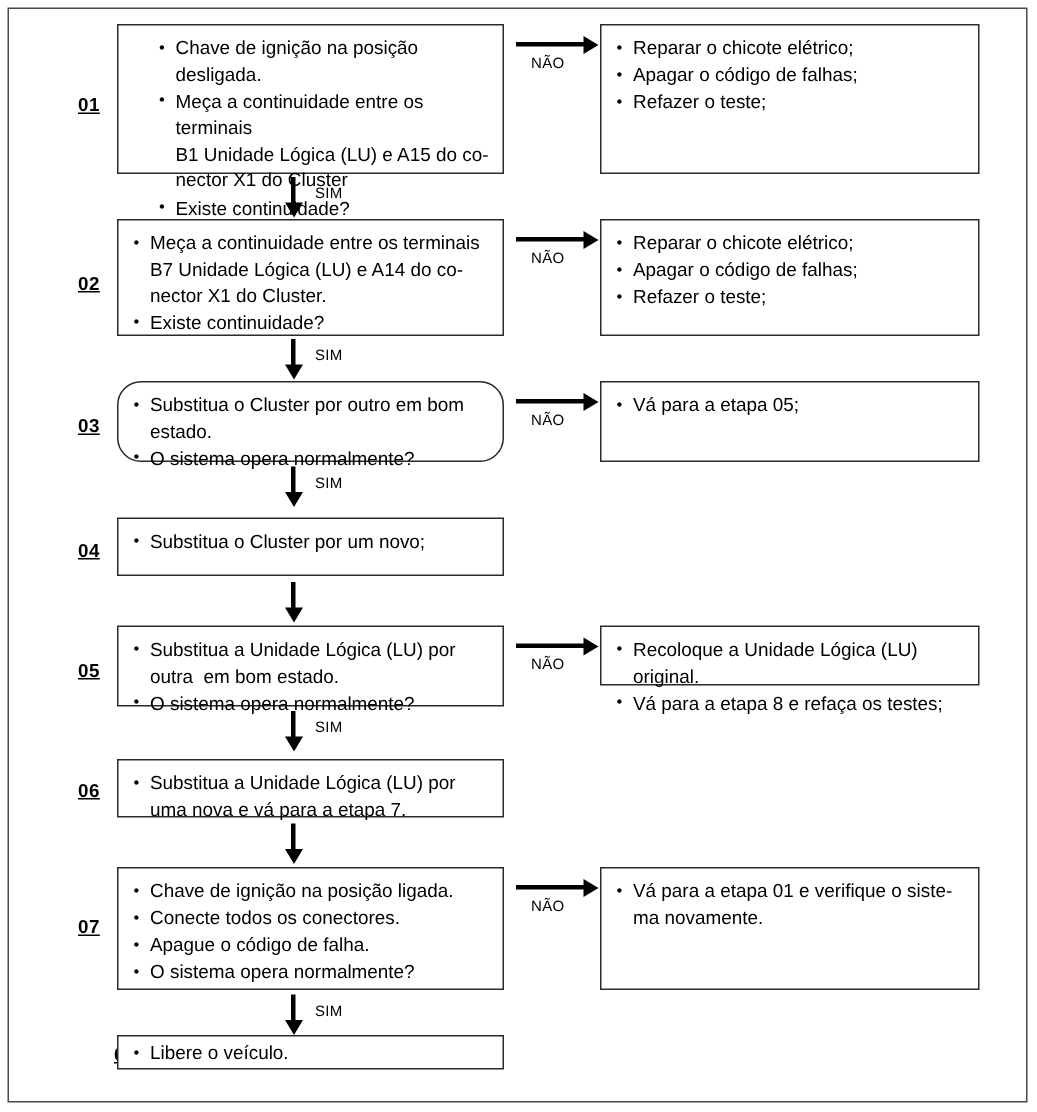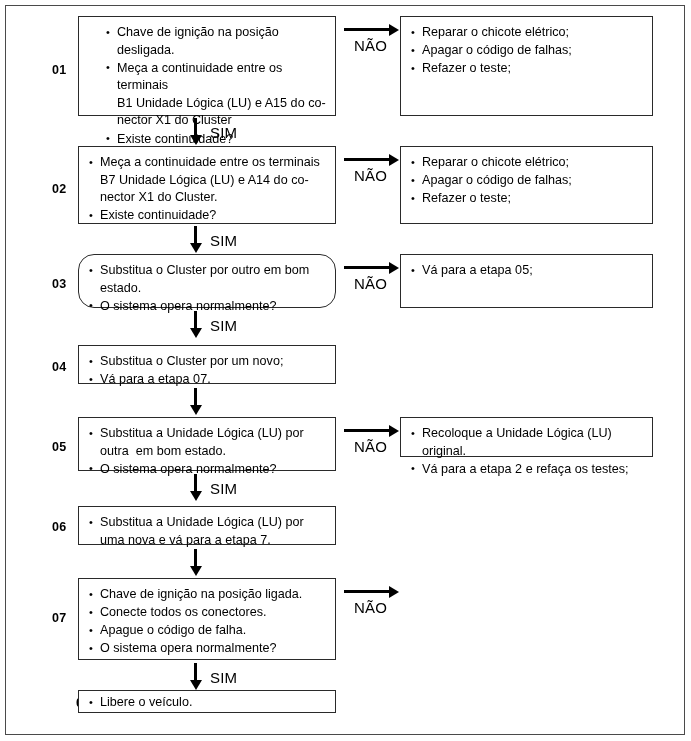--- a/index.html
+++ b/index.html
@@ -31,20 +31,21 @@
   }
   
   .step-number {
     position: absolute;
     font-size: 12.5px;
     font-weight: bold;
     color: #000;
     letter-spacing: 0.3px;
     line-height: 1;
     white-space: nowrap;
+    text-decoration: underline;
   }
   
   .flow-box {
     position: absolute;
     box-sizing: border-box;
     border: 1.5px solid #2a2a2a;
     background: #ffffff;
     padding: 7px 8px 5px 10px;
   }
   .flow-box ul {
@@ -98,21 +99,21 @@
     right: -9px;
     transform: translateY(-50%);
     width: 0;
     height: 0;
     border-top: 6.5px solid transparent;
     border-bottom: 6.5px solid transparent;
     border-left: 10px solid #000;
   }
   .edge-label {
     position: absolute;
-    font-size: 15px;
+    font-size: 10px;
     color: #000;
     letter-spacing: 0.2px;
     white-space: nowrap;
     line-height: 1;
   }
 </style>
 </head>
 <body>
 
 <div id="page">
@@ -176,39 +177,38 @@
       <li>Vá para a etapa 05;</li>
     </ul>
   </div>
   <div class="arrow-down" style="left:194px; top:311px; height:18px;"></div>
   <div class="edge-label" style="left:210px; top:318px;">SIM</div>
 
   <div class="step-number" style="left:52px; top:361px;">04</div>
   <div class="flow-box" style="left:78px; top:345px; width:258px; height:39px;">
     <ul>
       <li>Substitua o Cluster por um novo;</li>
-      <li>Vá para a etapa 07.</li>
     </ul>
   </div>
   <div class="arrow-down" style="left:194px; top:388px; height:18px;"></div>
 
   <div class="step-number" style="left:52px; top:441px;">05</div>
   <div class="flow-box" style="left:78px; top:417px; width:258px; height:54px;">
     <ul>
       <li>Substitua a Unidade Lógica (LU) por
 outra  em bom estado.</li>
       <li>O sistema opera normalmente?</li>
     </ul>
   </div>
   <div class="arrow-right" style="left:344px; top:429px; width:46px;"></div>
   <div class="edge-label" style="left:354px; top:439px;">NÃO</div>
   <div class="flow-box" style="left:400px; top:417px; width:253px; height:40px;">
     <ul>
       <li>Recoloque a Unidade Lógica (LU) original.</li>
-      <li>Vá para a etapa 2 e refaça os testes;</li>
+      <li>Vá para a etapa 8 e refaça os testes;</li>
     </ul>
   </div>
   <div class="arrow-down" style="left:194px; top:474px; height:18px;"></div>
   <div class="edge-label" style="left:210px; top:481px;">SIM</div>
 
   <div class="step-number" style="left:52px; top:521px;">06</div>
   <div class="flow-box" style="left:78px; top:506px; width:258px; height:39px;">
     <ul>
       <li>Substitua a Unidade Lógica (LU) por
 uma nova e vá para a etapa 7.</li>
@@ -220,20 +220,26 @@
   <div class="flow-box" style="left:78px; top:578px; width:258px; height:82px;">
     <ul>
       <li>Chave de ignição na posição ligada.</li>
       <li>Conecte todos os conectores.</li>
       <li>Apague o código de falha.</li>
       <li>O sistema opera normalmente?</li>
     </ul>
   </div>
   <div class="arrow-right" style="left:344px; top:590px; width:46px;"></div>
   <div class="edge-label" style="left:354px; top:600px;">NÃO</div>
+  <div class="flow-box" style="left:400px; top:578px; width:253px; height:82px;">
+    <ul>
+      <li>Vá para a etapa 01 e verifique o siste-
+ma novamente.</li>
+    </ul>
+  </div>
   <div class="arrow-down" style="left:194px; top:663px; height:18px;"></div>
   <div class="edge-label" style="left:210px; top:670px;">SIM</div>
 
   <div class="step-number" style="left:40px; top:697px;margin-left:36px;">08</div>
   <div class="flow-box" style="left:78px; top:690px; width:258px; height:23px; padding-top:3px;">
     <ul>
       <li>Libere o veículo.</li>
     </ul>
   </div>
 </div>

